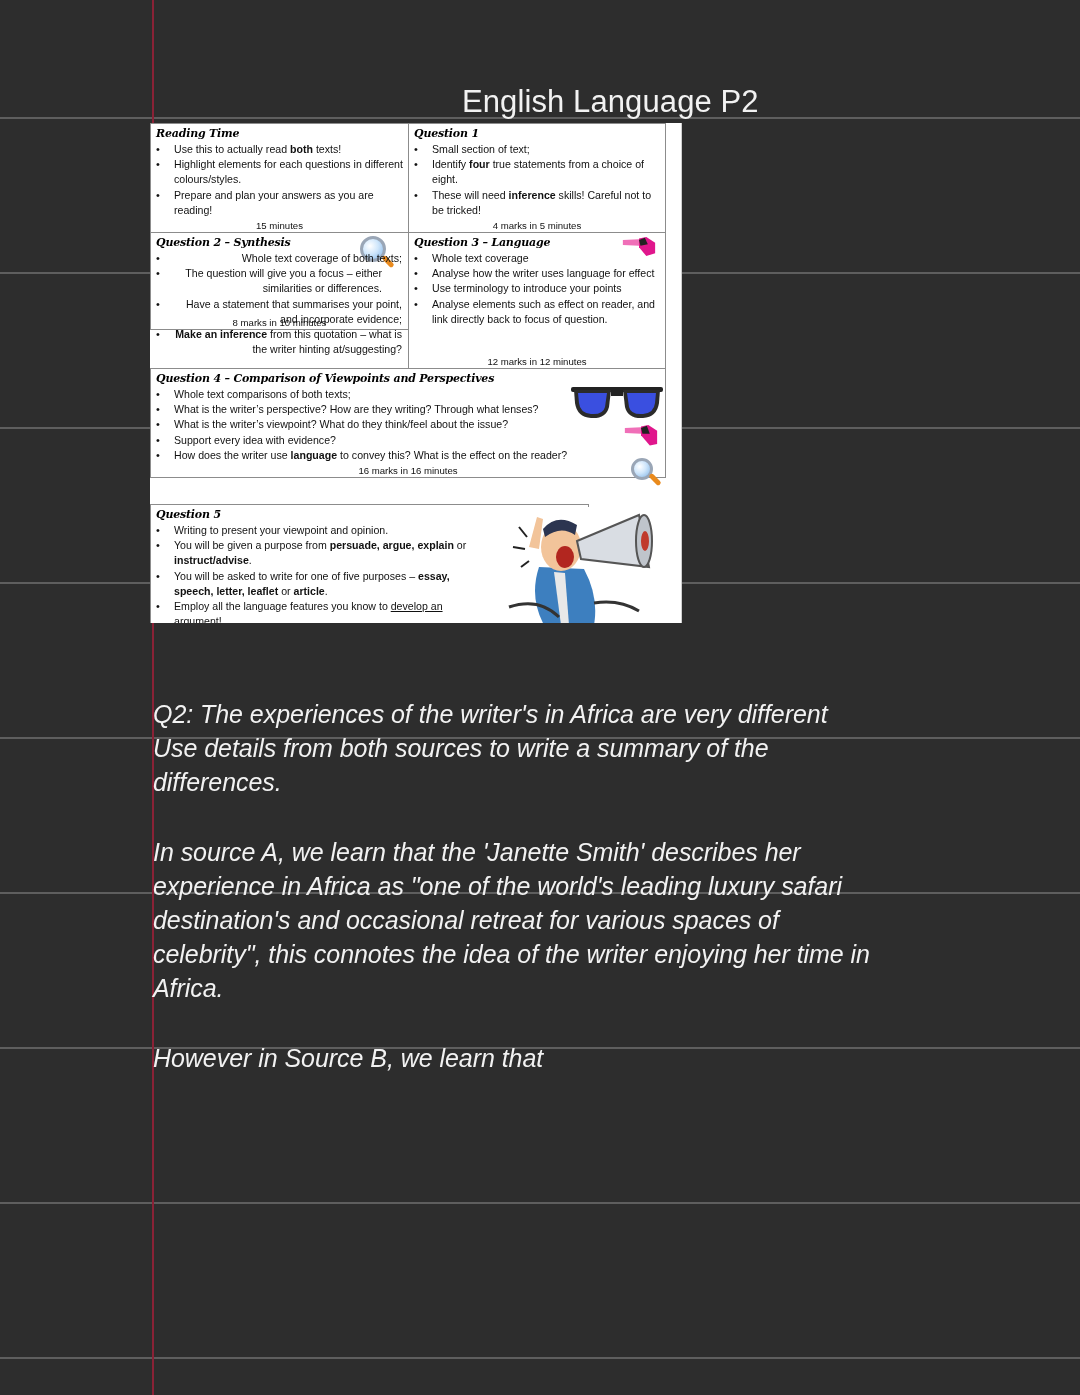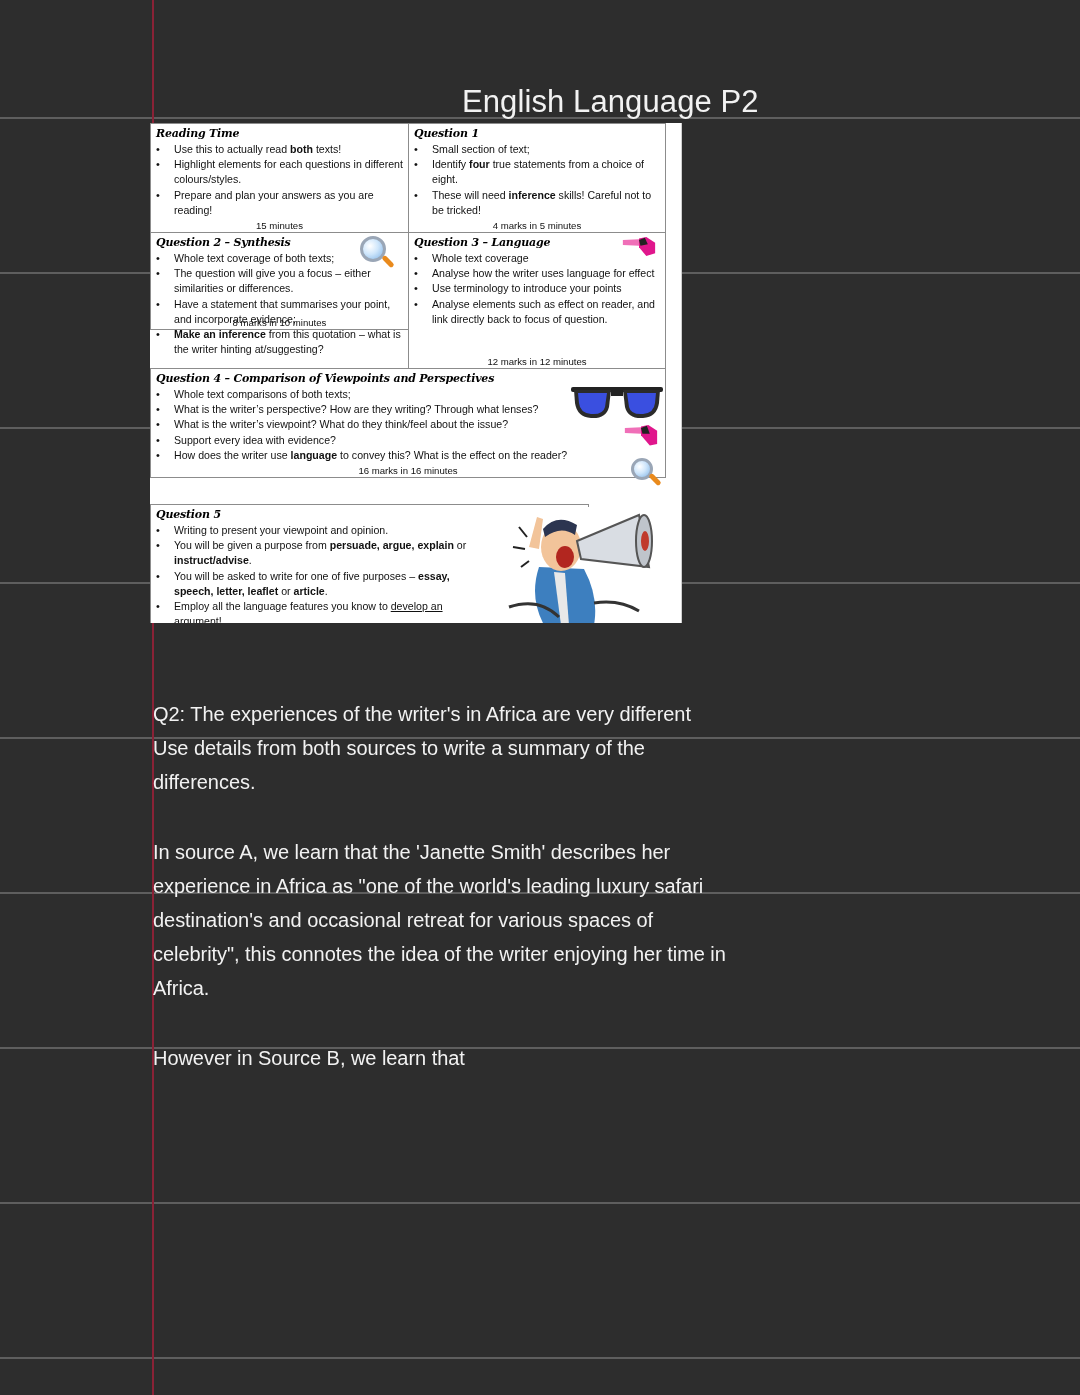--- a/index.html
+++ b/index.html
@@ -145,24 +145,25 @@
     .shouter {
       width: 165px; height: 120px;
     }
 
     
     .body-text {
       position: absolute;
       left: 153px;
       width: 880px;
       color: #f2f2f2;
-      font-size: 20px;
+      font-size: 25px;
       line-height: 34px;
       z-index: 3;
       letter-spacing: -0.05px;
+      font-style: italic;
     }
     .body-text p { margin: 0; white-space: nowrap; }
     #question-block { top: 697px; }
     #answer-para-1 { top: 835px; }
     #answer-para-2 { top: 1041px; }
   </style>
 </head>
 <body>
 
 <div class="rules"></div>
@@ -188,21 +189,21 @@
       <li><span>Small section of text;</span></li>
       <li><span>Identify </span><b>four</b><span> true statements from a choice of eight.</span></li>
       <li><span>These will need </span><b>inference</b><span> skills! Careful not to be tricked!</span></li>
     </ul>
     <div class="marks">4 marks in 5 minutes</div>
   </div>
 
   <div class="cell" id="cell-q2">
     <h3>Question 2 – Synthesis</h3>
     <div class="icon magnifier" style="left:209px; top:3px;"></div>
-    <ul style="padding-right:2px;">
+    <ul style="padding-right:2px;text-align:right;">
       <li><span>Whole text coverage of both texts;</span></li>
       <li style="padding-right:20px;"><span>The question will give you a focus – either similarities or differences.</span></li>
       <li><span>Have a statement that summarises your point, and incorporate evidence;</span></li>
       <li><b>Make an inference</b><span> from this quotation – what is the writer hinting at/suggesting?</span></li>
     </ul>
     <div class="marks">8 marks in 10 minutes</div>
   </div>
 
   <div class="cell" id="cell-q3">
     <h3>Question 3 – Language</h3>

